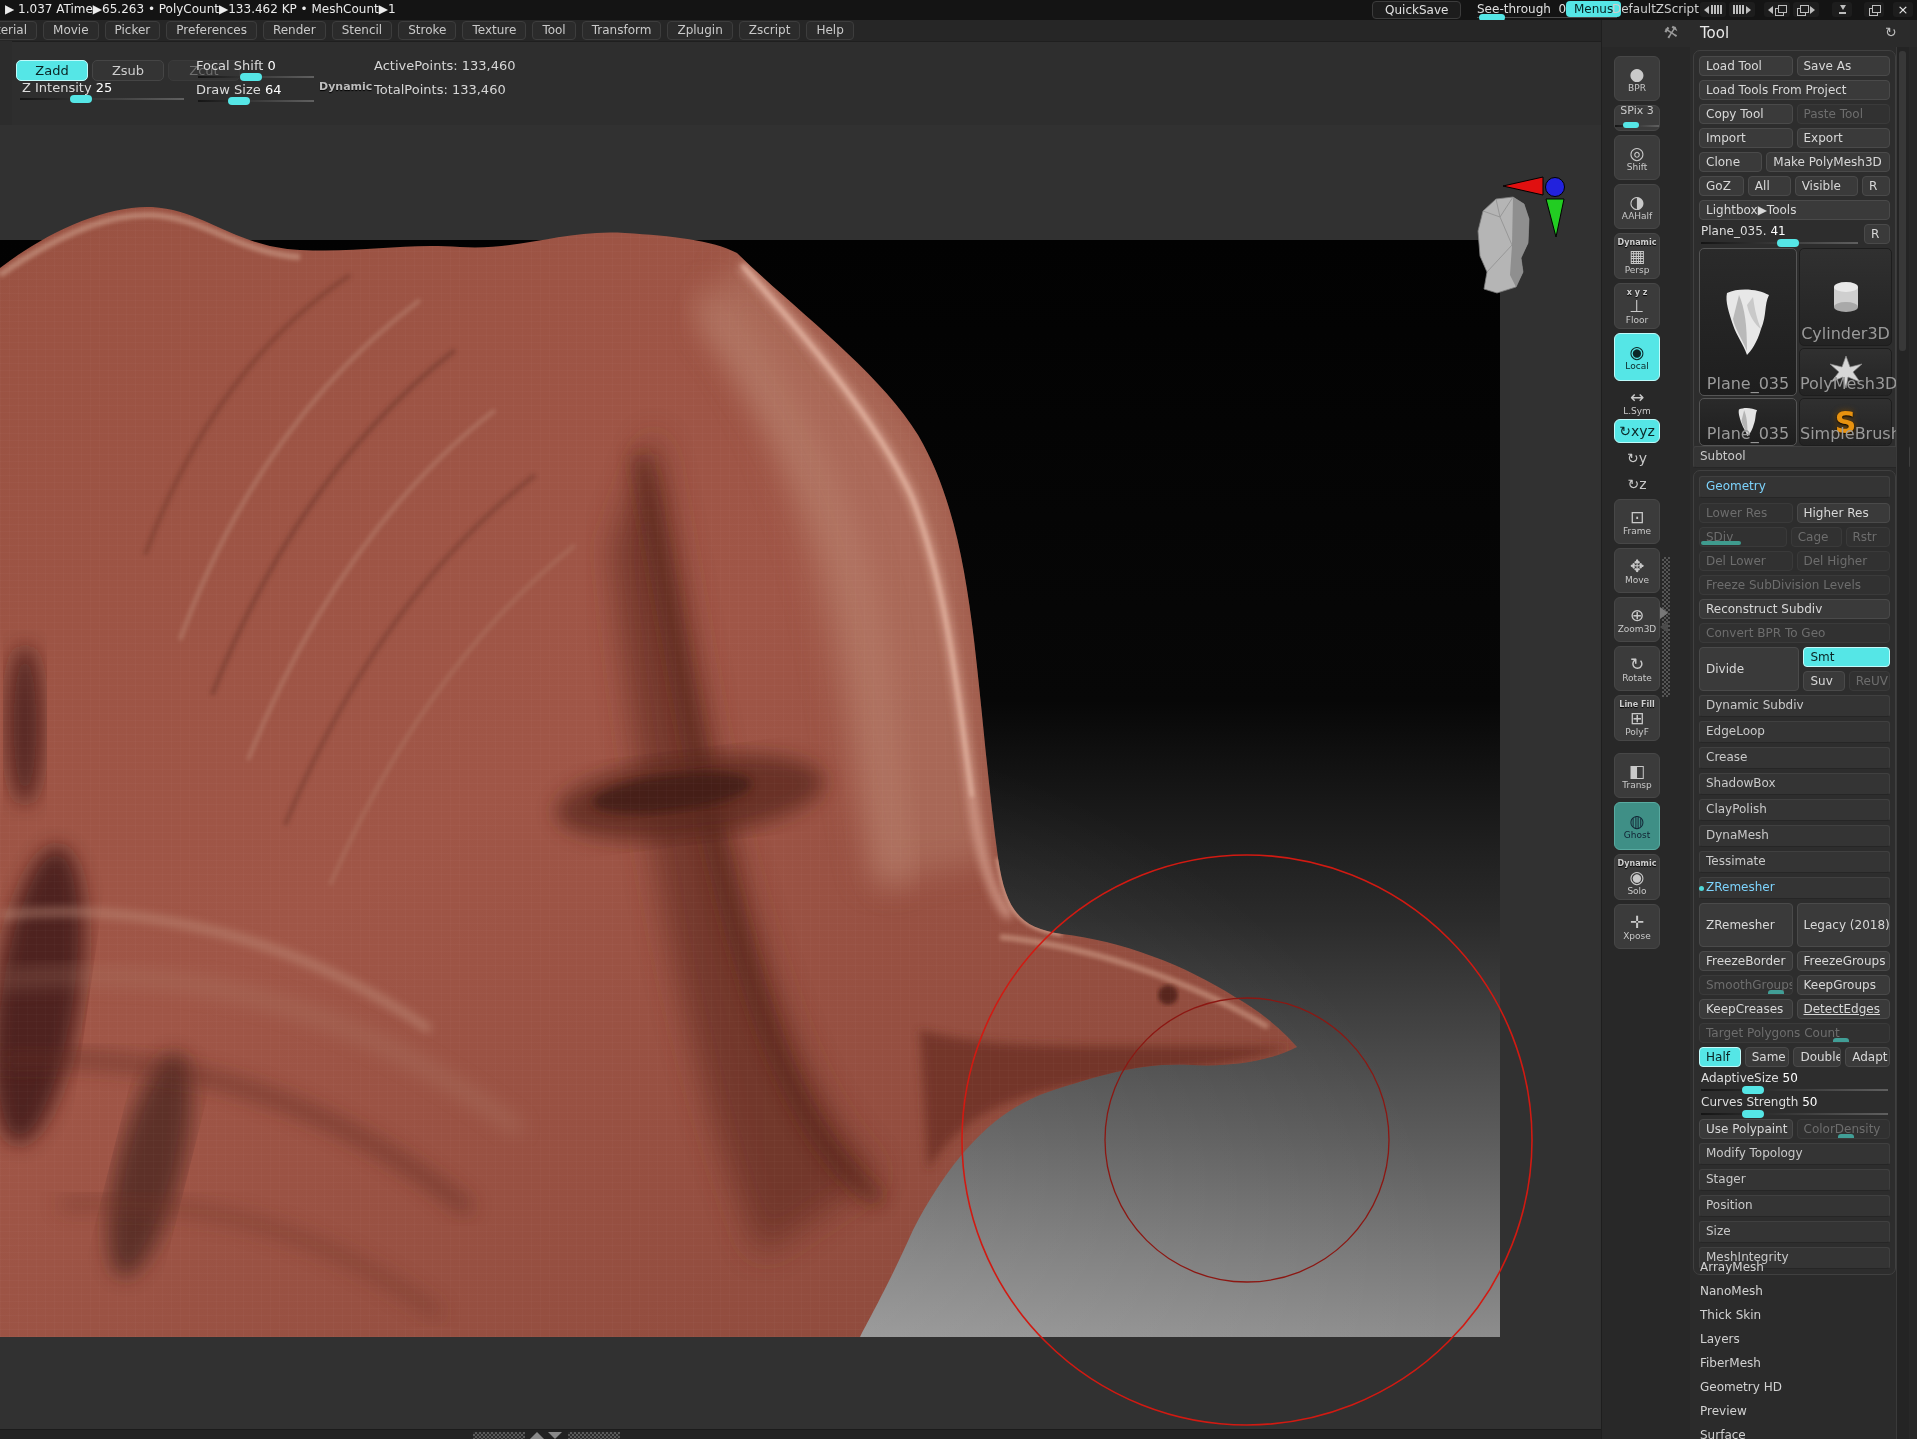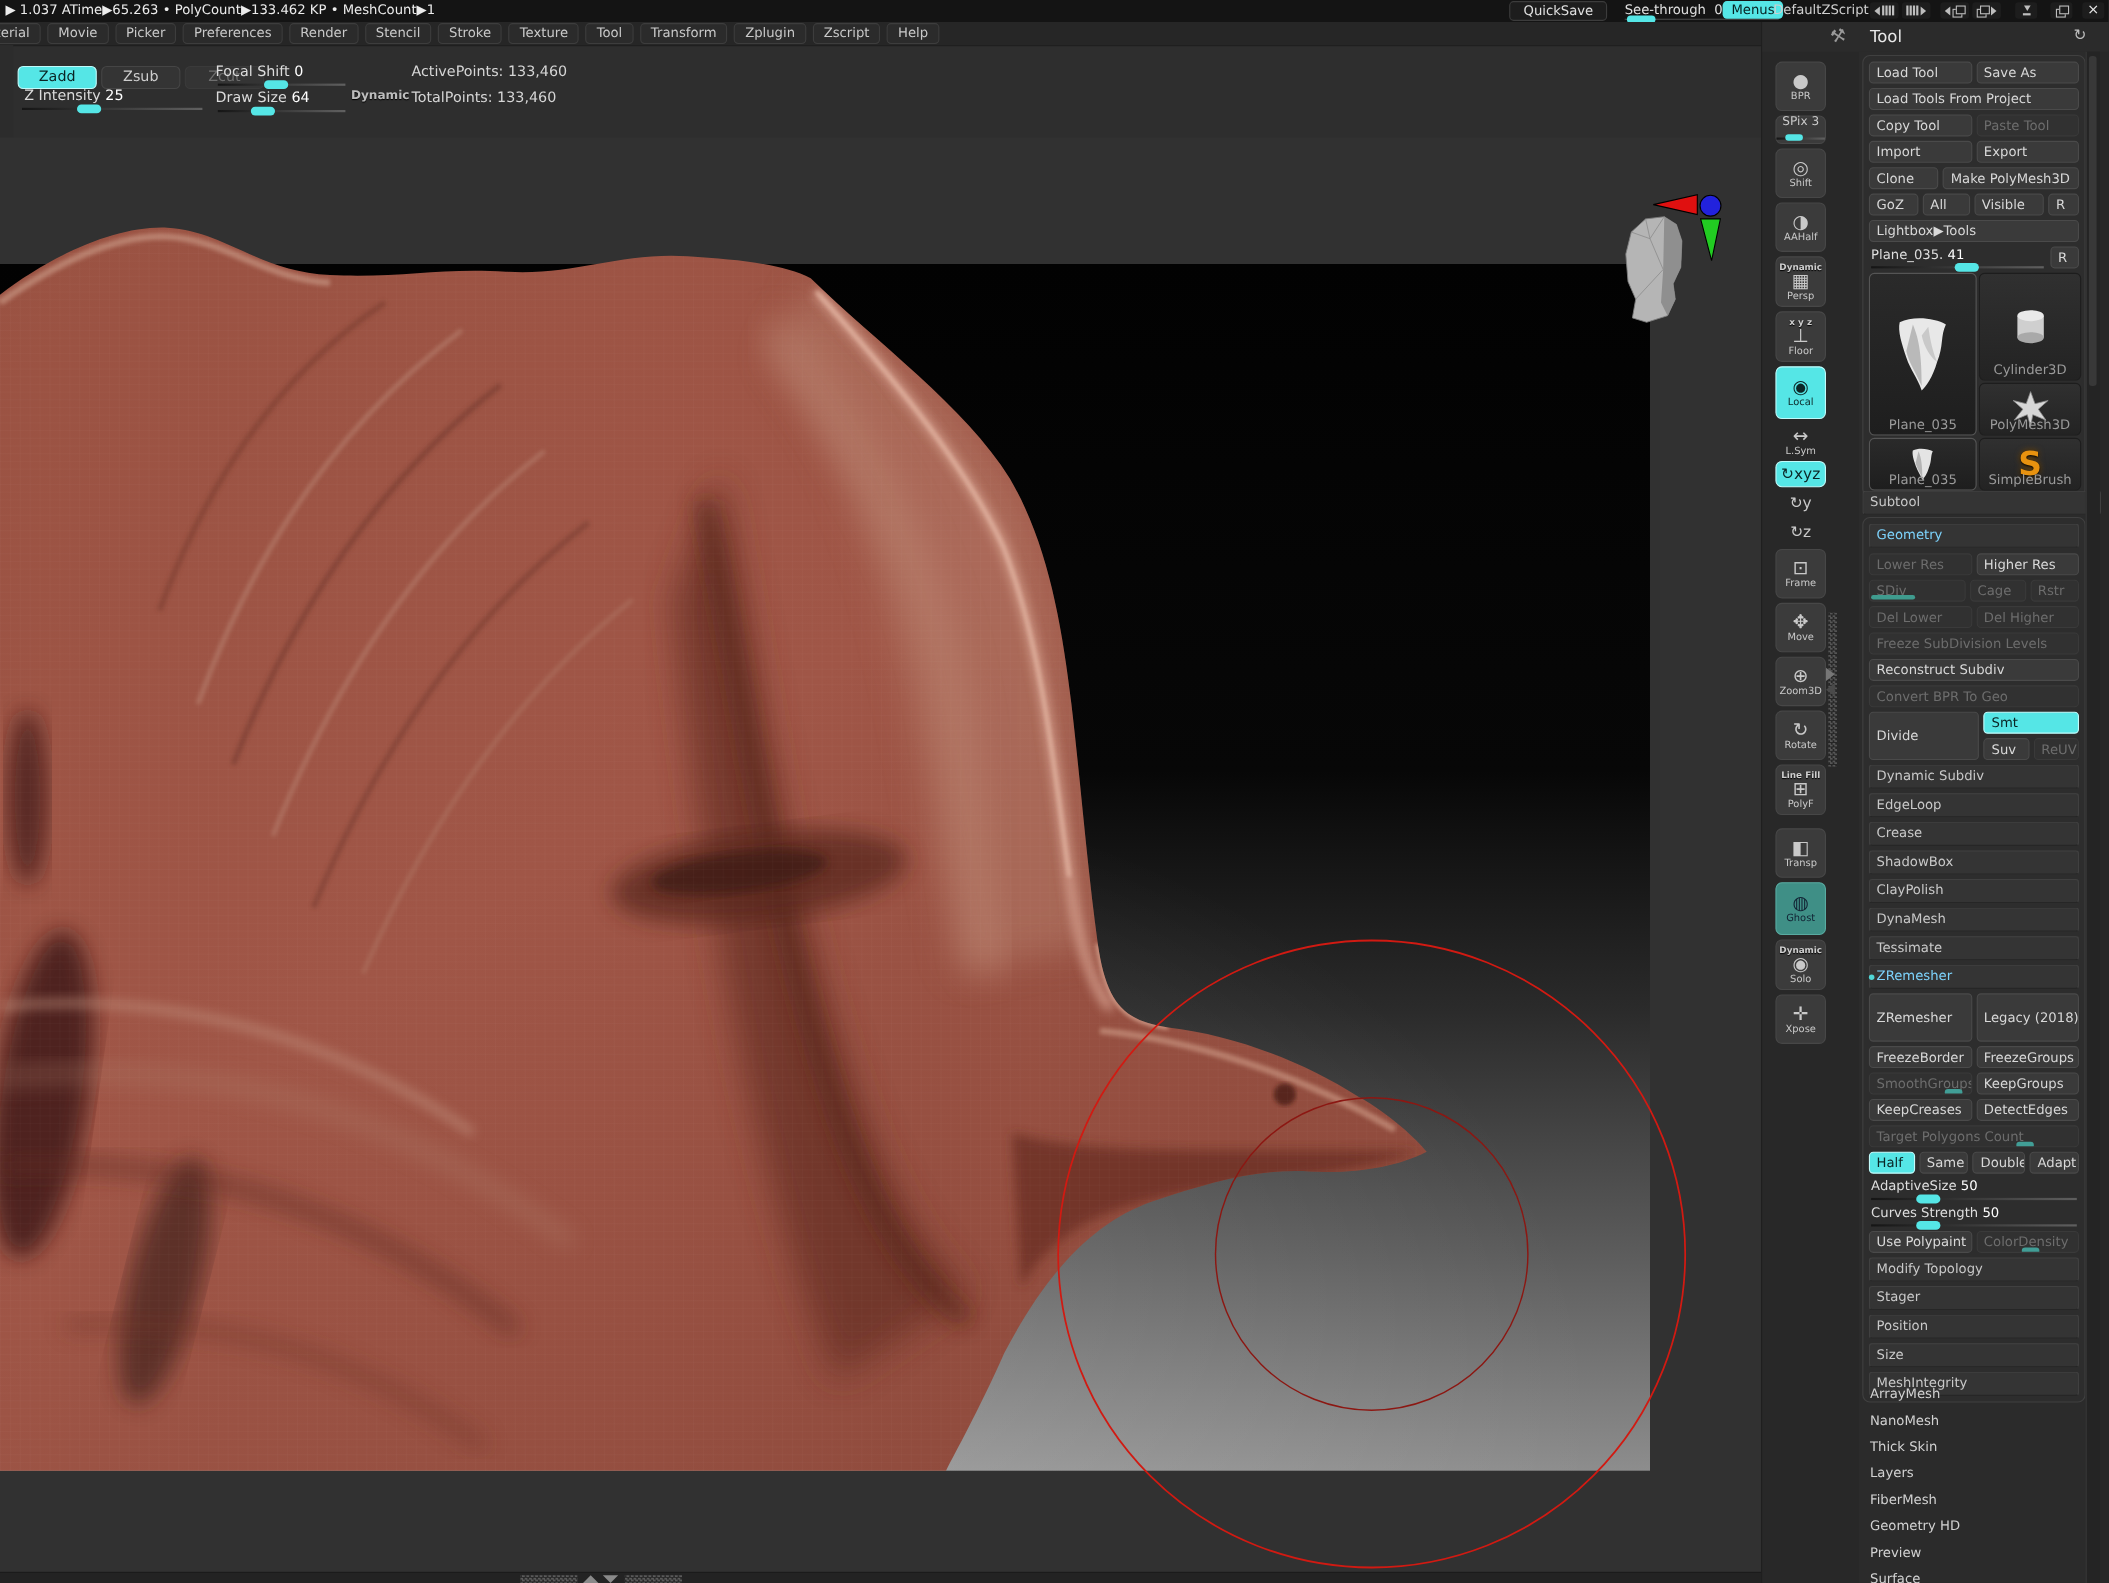--- a/index.html
+++ b/index.html
@@ -102,21 +102,21 @@
   .sliderrow{position:relative;height:20px;}
   .sliderrow .lab{position:absolute;left:2px;top:0px;color:#dedede;}
   .sliderrow .lab b{color:#fff;font-weight:normal;}
   .sliderrow .trk{position:absolute;left:2px;right:2px;bottom:0;height:2px;background:linear-gradient(to right,#151515,#5f5f5f);}
   .sliderrow .nub{position:absolute;bottom:-3px;width:22px;height:8px;border-radius:4px;background:#55e6e6;}
   
   #thumbs{margin-top:4px;display:grid;grid-template-columns:98px 93px;grid-template-rows:98px 48px 48px;gap:2px;}
   .thumb-tile{background:linear-gradient(#303030,#232323);border:1px solid #1d1d1d;border-radius:5px;position:relative;
     display:flex;align-items:center;justify-content:center;color:#9a9a9a;font-size:12px;}
   .thumb-tile.sel{border-color:#555;background:linear-gradient(#2a2a2a,#1e1e1e);}
-  .thumb-label{position:absolute;left:0;right:0;bottom:2px;text-align:center;font-size:12px;color:#9a9a9a;}
+  .thumb-label{position:absolute;left:0;right:0;bottom:2px;text-align:center;font-size:16px;color:#9a9a9a;}
   #th-large{grid-row:1/3;grid-column:1;}
   #th-small{grid-row:3;grid-column:1;}
   .sbrush{font-size:30px;font-weight:bold;color:#e8920f;text-shadow:0 1px 2px #000,0 0 6px #7a4a00;}
   #subtool-bar{position:absolute;left:3px;top:399px;width:203px;}
   #group-geo{position:absolute;left:3px;top:423px;width:203px;}
   #tray-sections{position:absolute;left:10px;top:1208px;width:196px;display:flex;flex-direction:column;}
   .tray-section{height:24px;line-height:24px;color:#d2d2d2;font-size:12px;}
   .divide-wrap{display:flex;gap:4px;}
   .divide-wrap .left{flex:1;height:44px;}
   .divide-wrap .rightcol{flex:1;display:flex;flex-direction:column;gap:4px;}
@@ -561,21 +561,21 @@
             <div class="row">
               <div class="btn" style="flex: 1 1 0%;">FreezeBorder</div>
               <div class="btn" style="flex: 1 1 0%;">FreezeGroups</div>
             </div>
             <div class="row">
               <div class="btn d" style="flex: 1 1 0%;">SmoothGroups<span class="mininub" style="left: calc(90% - 14px);"></span></div>
               <div class="btn" style="flex: 1 1 0%;">KeepGroups</div>
             </div>
             <div class="row">
               <div class="btn" style="flex: 1 1 0%;">KeepCreases</div>
-              <div class="btn" style="flex: 1 1 0%;">DetectEdges</div>
+              <div class="btn" style="flex: 1 1 0%; text-decoration: underline;">DetectEdges</div>
             </div>
             <div class="row">
               <div class="btn d" style="flex: 1 1 0%;">Target Polygons Count<span class="mininub" style="left: calc(78% - 14px);"></span></div>
             </div>
             <div class="row">
               <div class="btn a" style="flex: 0.72 1 0%;">Half</div>
               <div class="btn" style="flex: 0.8 1 0%;">Same</div>
               <div class="btn" style="flex: 0.88 1 0%;">Double</div>
               <div class="btn" style="flex: 0.8 1 0%;">Adapt</div>
             </div>

